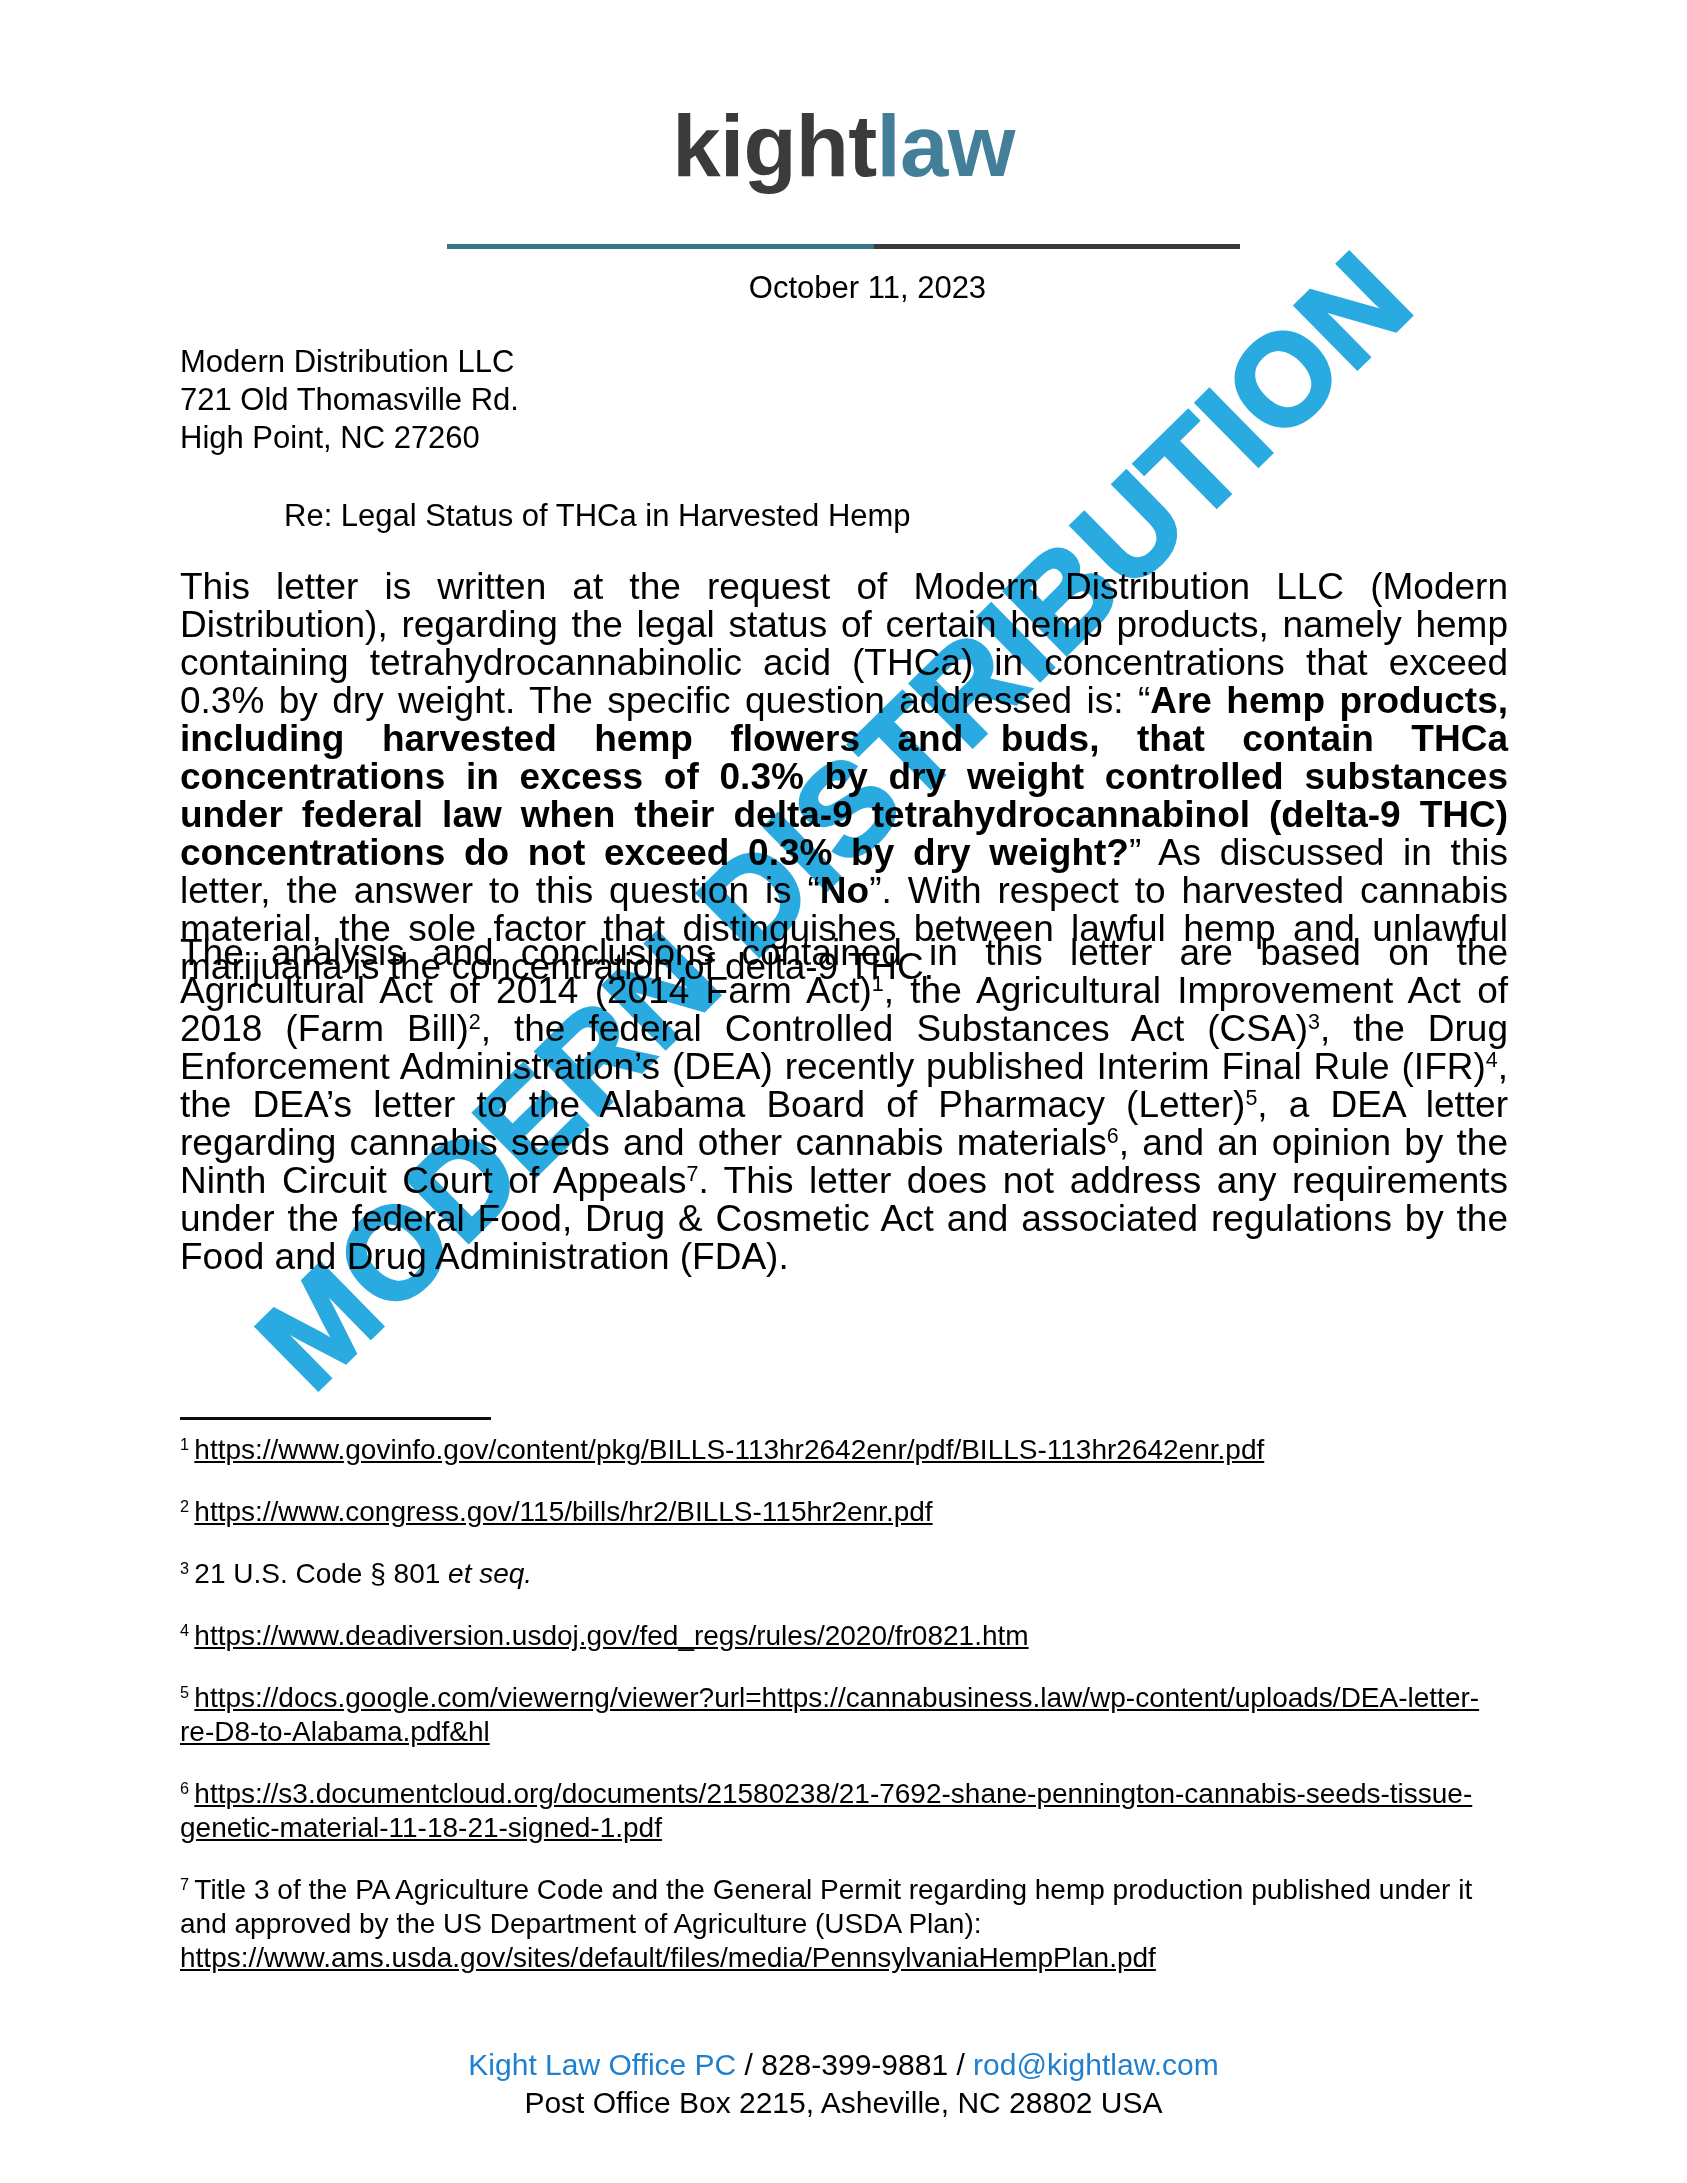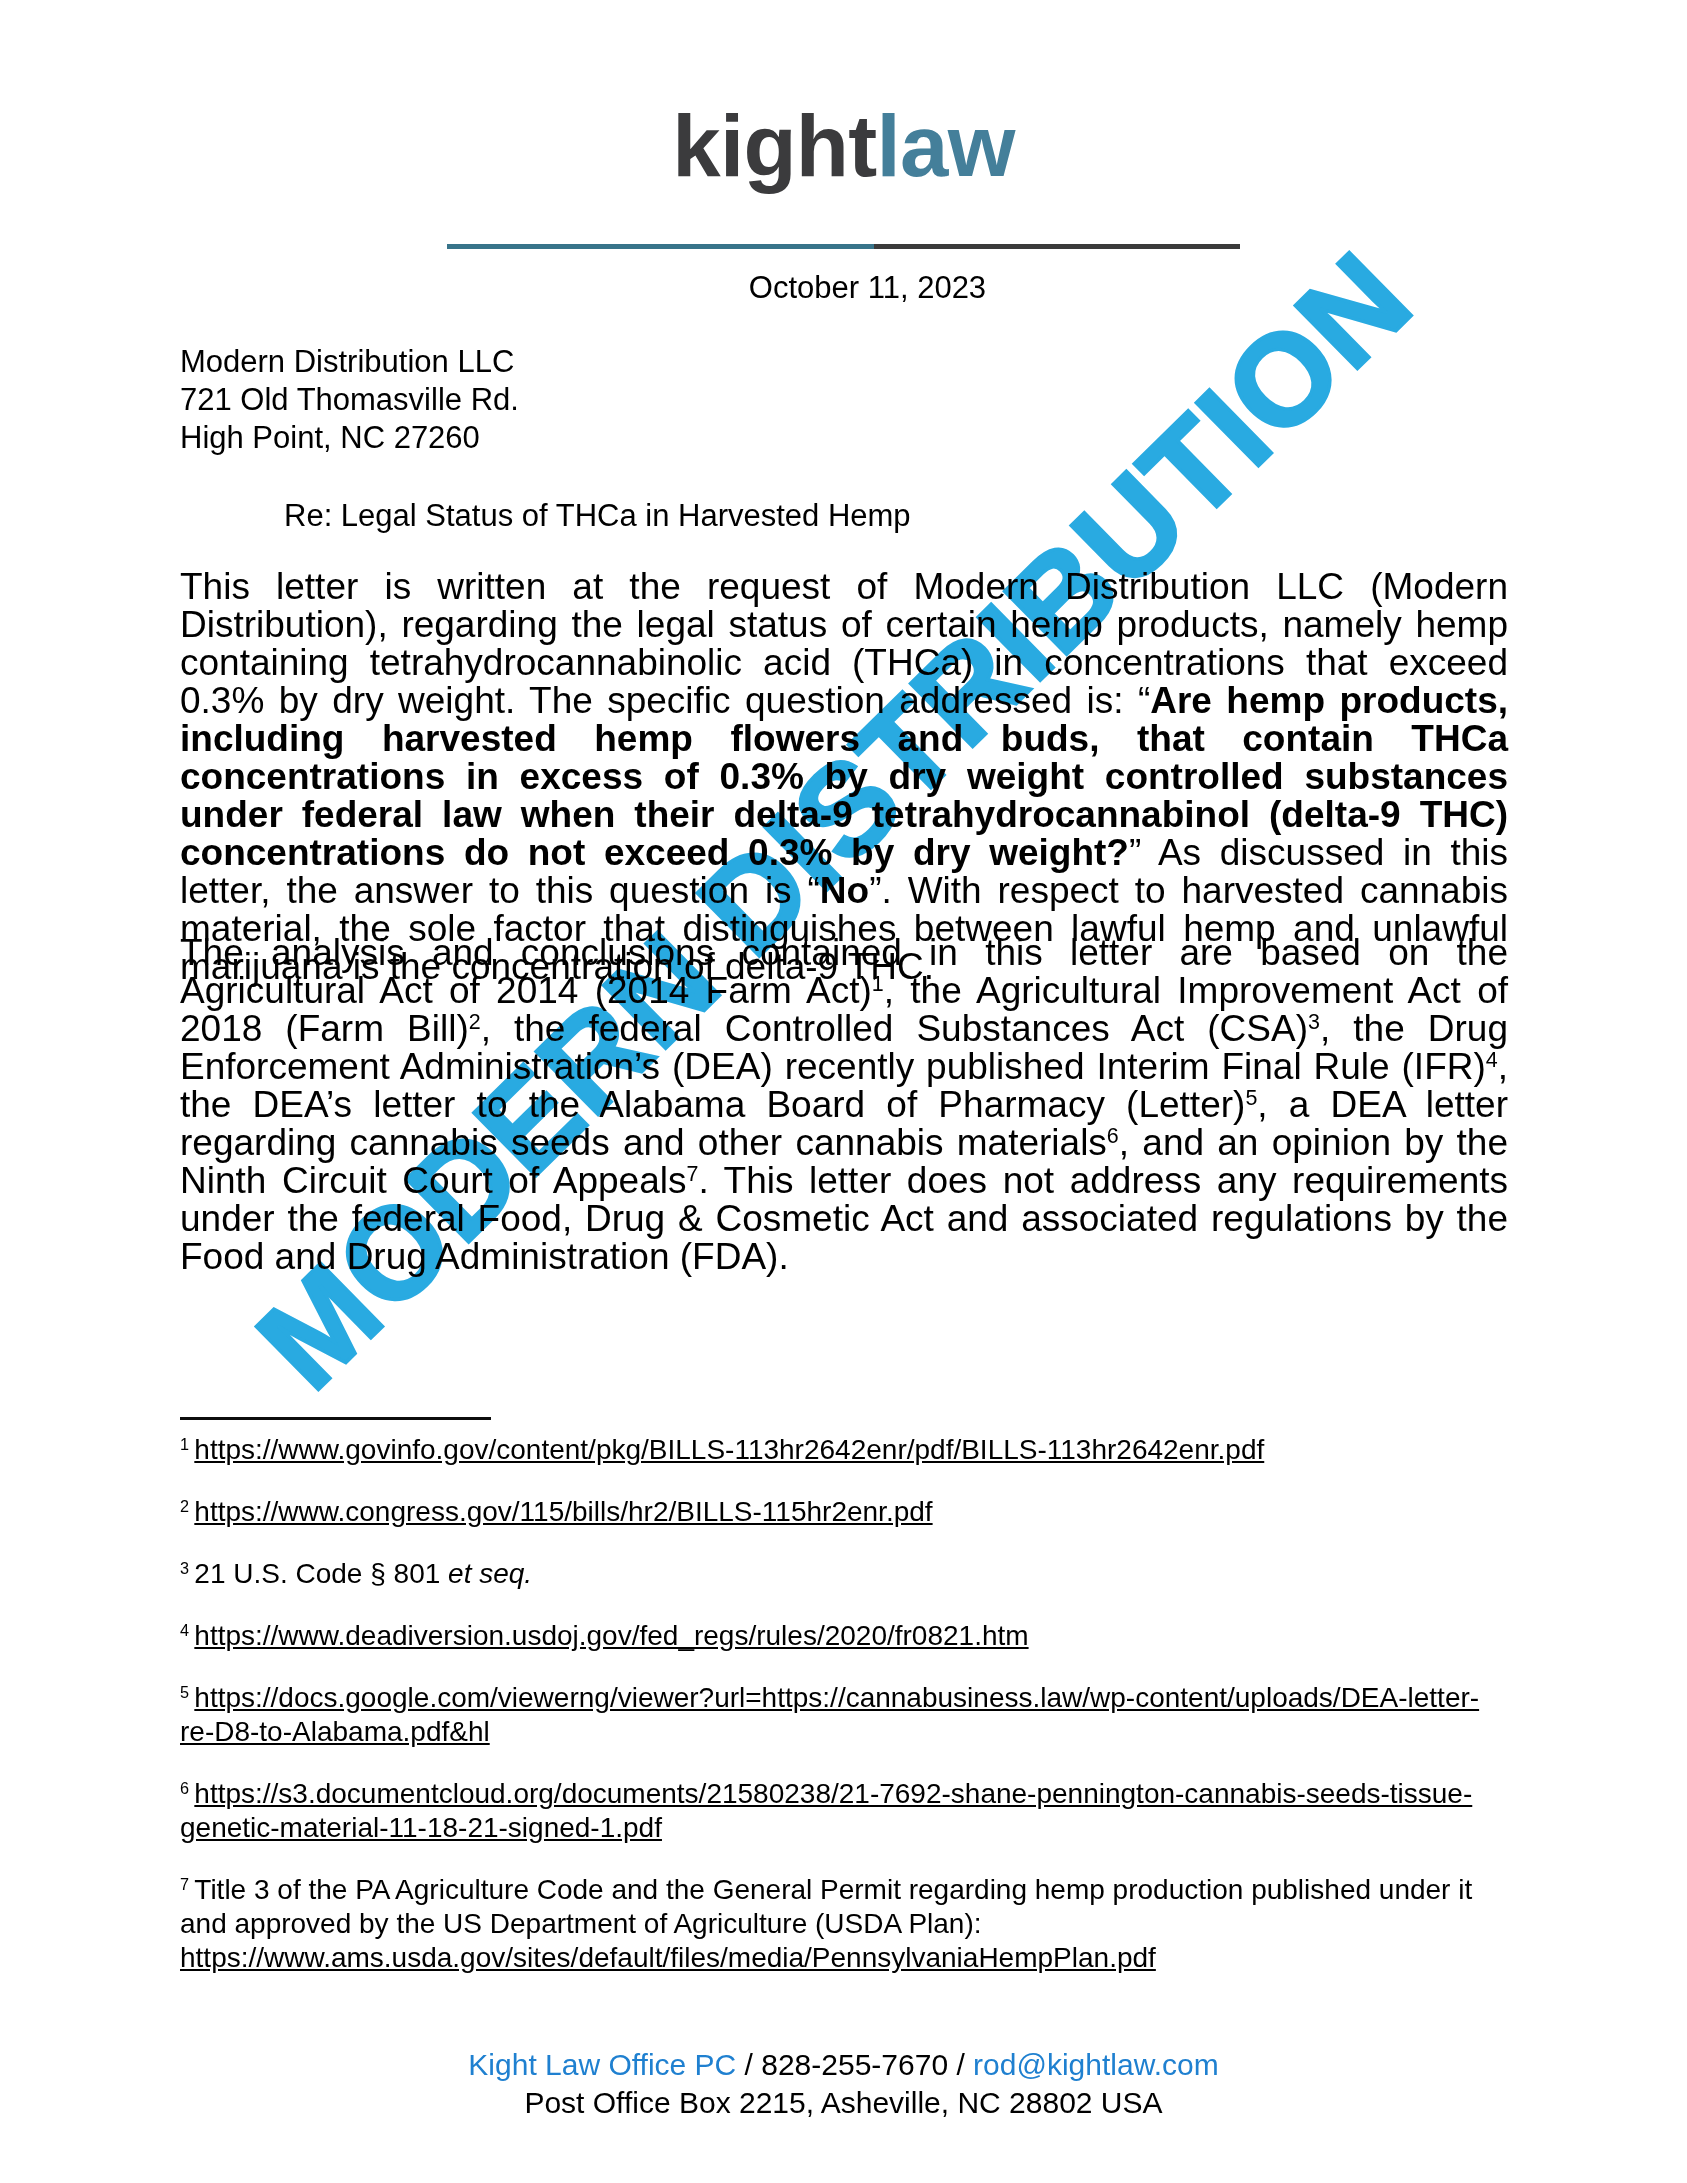--- a/index.html
+++ b/index.html
@@ -160,19 +160,19 @@
         <div class="footnote"><span class="seg-sup">1</span><span class="seg-link">https://www.govinfo.gov/content/pkg/BILLS-113hr2642enr/pdf/BILLS-113hr2642enr.pdf</span></div>
         <div class="footnote"><span class="seg-sup">2</span><span class="seg-link">https://www.congress.gov/115/bills/hr2/BILLS-115hr2enr.pdf</span></div>
         <div class="footnote"><span class="seg-sup">3</span><span class="seg-normal">21 U.S. Code § 801 </span><span class="seg-italic">et seq.</span></div>
         <div class="footnote"><span class="seg-sup">4</span><span class="seg-link">https://www.deadiversion.usdoj.gov/fed_regs/rules/2020/fr0821.htm</span></div>
         <div class="footnote"><span class="seg-sup">5</span><span class="seg-link">https://docs.google.com/viewerng/viewer?url=https://cannabusiness.law/wp-content/uploads/DEA-letter-re-D8-to-Alabama.pdf&amp;hl</span></div>
         <div class="footnote"><span class="seg-sup">6</span><span class="seg-link">https://s3.documentcloud.org/documents/21580238/21-7692-shane-pennington-cannabis-seeds-tissue-genetic-material-11-18-21-signed-1.pdf</span></div>
         <div class="footnote"><span class="seg-sup">7</span><span class="seg-normal">Title 3 of the PA Agriculture Code and the General Permit regarding hemp production published under it and approved by the US Department of Agriculture (USDA Plan):</span><br><span class="seg-link">https://www.ams.usda.gov/sites/default/files/media/PennsylvaniaHempPlan.pdf</span></div>
       </div>
 
     <div class="footer">
-      <div><span class="seg-bluelink">Kight Law Office PC</span><span class="seg-normal">  /  828-255-7670 /  </span><span class="seg-bluelink">rod@kightlaw.com</span></div>
+      <div><span class="seg-bluelink">Kight Law Office PC</span><span class="seg-normal">  /  828-399-9881 /  </span><span class="seg-bluelink">rod@kightlaw.com</span></div>
       <div>Post Office Box 2215, Asheville, NC 28802 USA</div>
     </div>
 
   </div>
 </div>
 
 
 </body></html>

